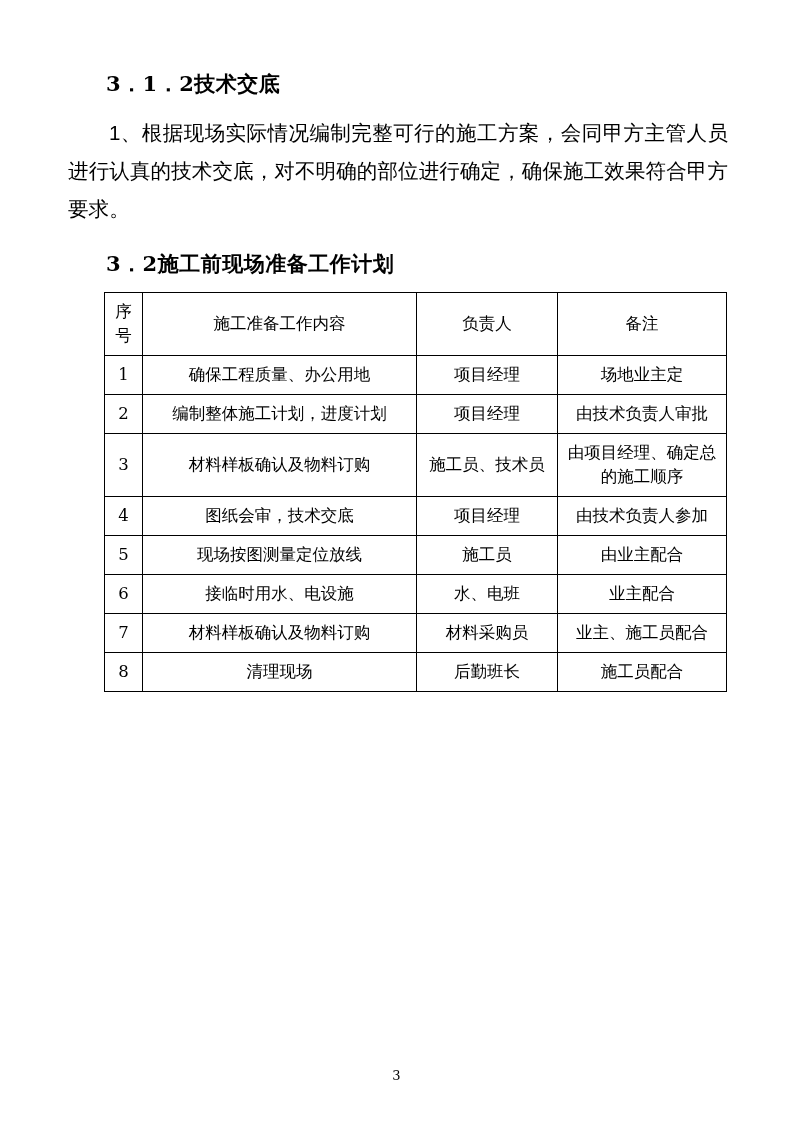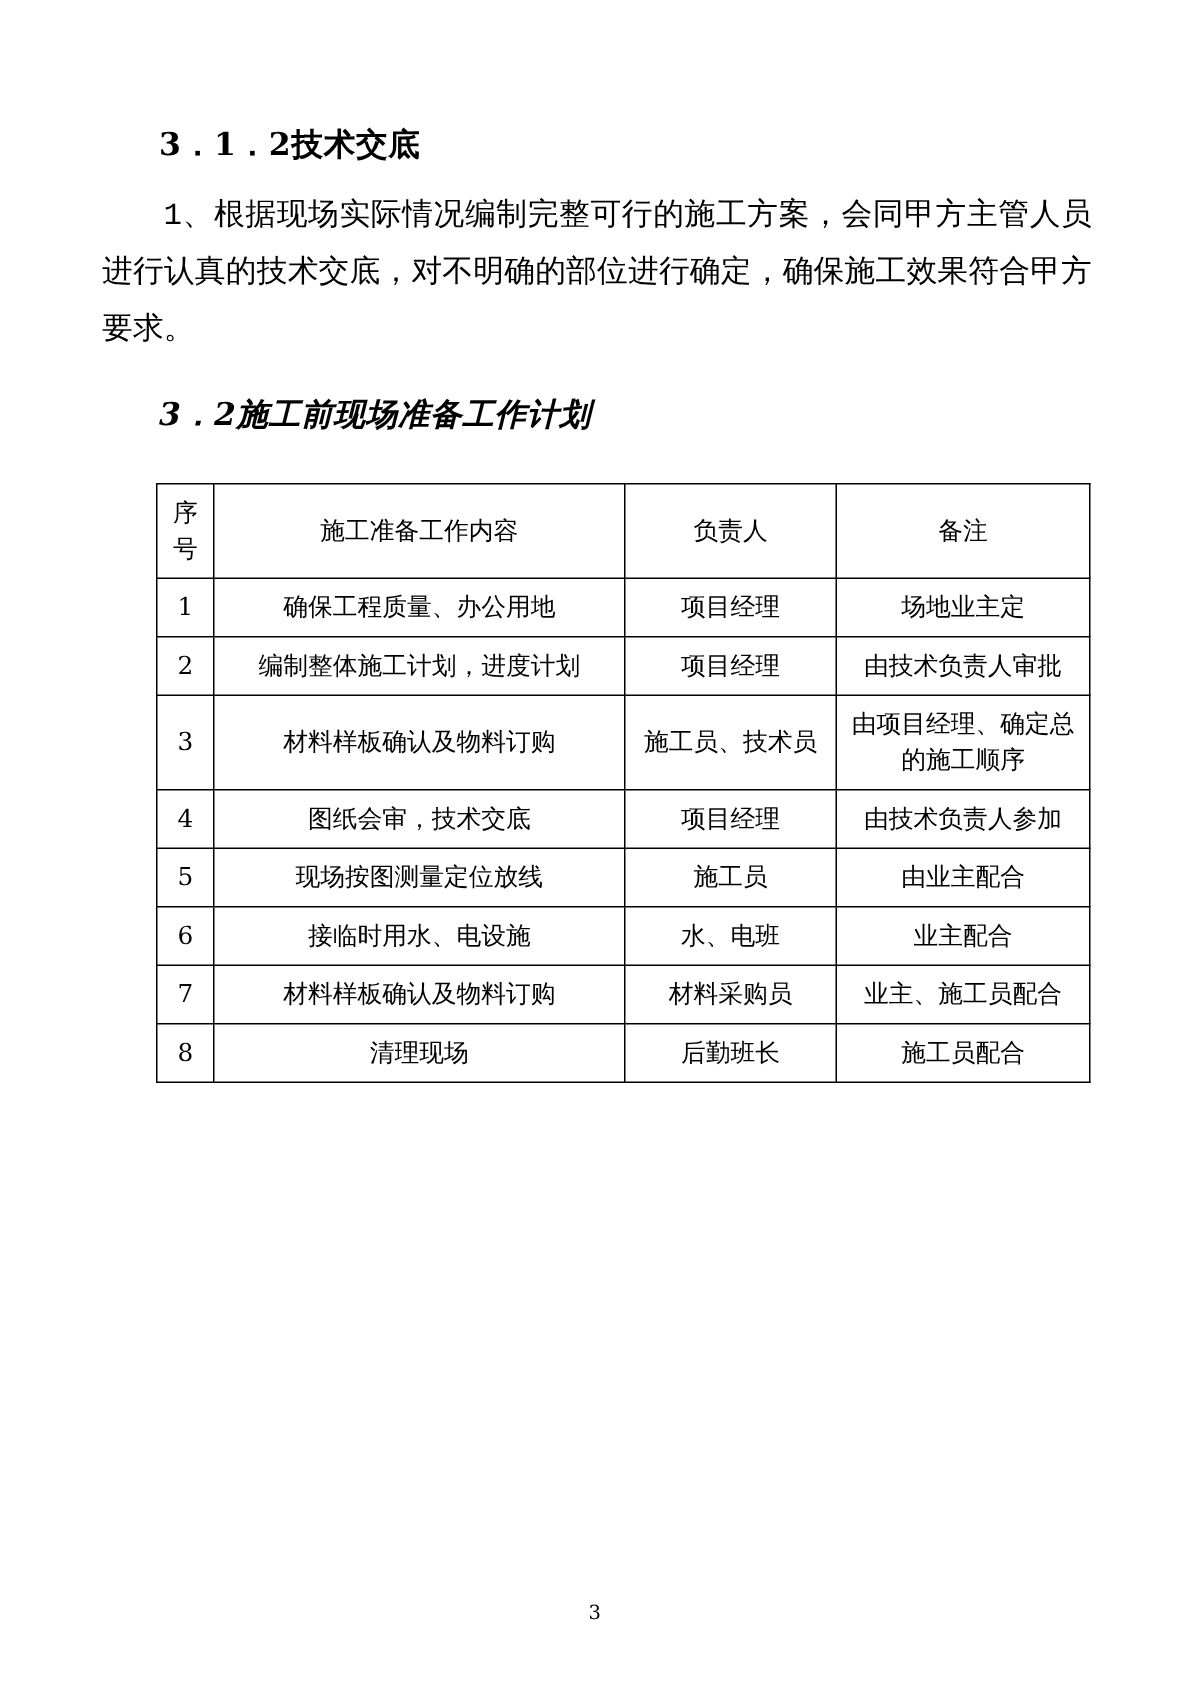--- a/index.html
+++ b/index.html
@@ -19,40 +19,40 @@
     position: absolute;
     left: 0; top: 0;
     width: 793px;
     height: 1122px;
     box-sizing: border-box;
     padding: 0;
   }
   .content {
     position: absolute;
     left: 68px;
-    top: 80px;
+    top: 68px;
     width: 660px;
   }
 
   h2.section-heading {
     font-family: "DejaVu Serif", "Liberation Serif", serif;
     font-size: 21px;
     font-weight: bold;
     letter-spacing: 0.5px;
     margin: 0;
     padding: 0;
     line-height: 32px;
     text-indent: 38px;
   }
 
   .heading-block-1 { margin-bottom: 14px; }
-  .heading-block-2 { margin-top: 20px; margin-bottom: 30px; font-style: italic; }
+  .heading-block-2 { margin-top: 20px; margin-bottom: 12px; }
 
   p.body-par {
-    font-family: Liberation Mono, monospace;
+    font-family: Liberation Sans, sans-serif;
     font-size: 20.5px;
     line-height: 38px;
     margin: 0;
     padding: 0;
     text-indent: 41px;
     text-align: justify;
     text-justify: inter-ideograph;
     letter-spacing: 0.1px;
   }
 

